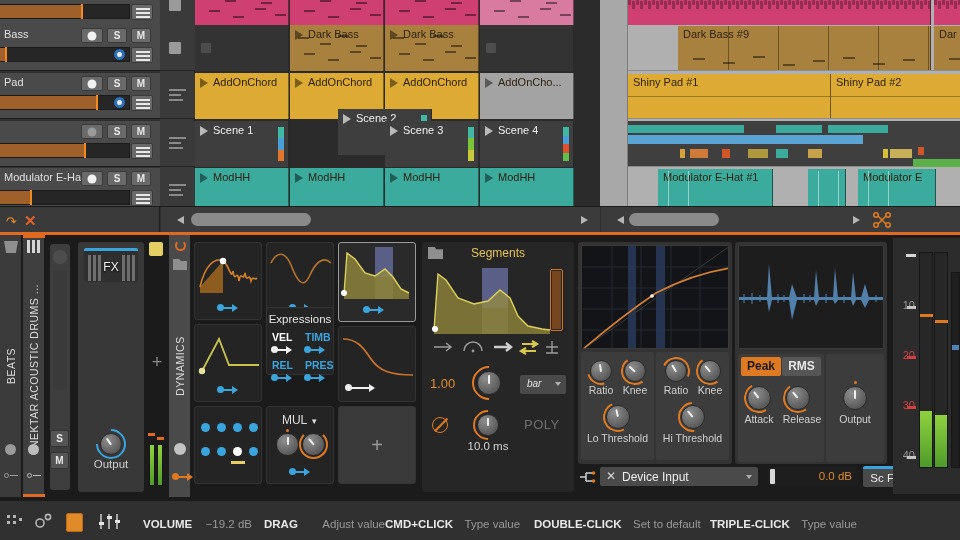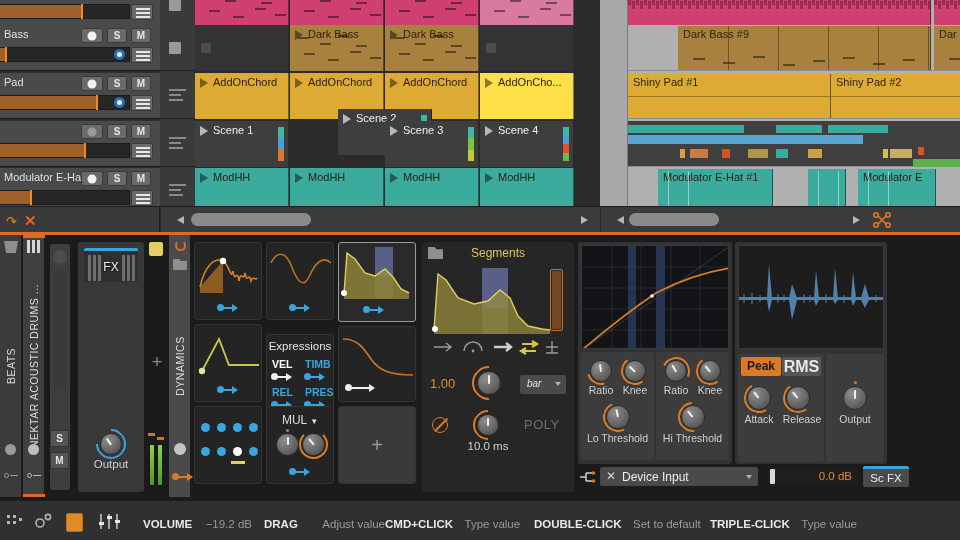--- a/index.html
+++ b/index.html
@@ -265,21 +265,21 @@
           <div class="cliplabel" style="color:#2e2210;">AddOnChord</div>
         </div>
         <div class="cell" style="left: 130px; top: 73px; width: 94px; height: 46px; background: rgb(221, 171, 51); border-right: 1px solid rgba(0, 0, 0, 0.45);">
           <div class="tri"></div>
           <div class="cliplabel" style="color:#2e2210;">AddOnChord</div>
         </div>
         <div class="cell" style="left: 225px; top: 73px; width: 94px; height: 46px; background: rgb(221, 171, 51); border-right: 1px solid rgba(0, 0, 0, 0.45);">
           <div class="tri"></div>
           <div class="cliplabel" style="color:#2e2210;">AddOnChord</div>
         </div>
-        <div class="cell" style="left: 320px; top: 73px; width: 94px; height: 46px; background: #fde047; border-right: 1px solid rgba(0, 0, 0, 0.45);">
+        <div class="cell" style="left: 320px; top: 73px; width: 94px; height: 46px; background: #a3a3a3; border-right: 1px solid rgba(0, 0, 0, 0.45);">
           <div class="tri"></div>
           <div class="cliplabel" style="color:#2e2210;">AddOnCho...</div>
         </div>
         <div class="cell" style="left: 35px; top: 121px; width: 94px; height: 46px; background: rgb(62, 62, 62); border-right: 1px solid rgb(42, 42, 42);">
           <div class="tri lite"></div>
           <div class="cliplabel" style="color:#f0f0f0;">Scene 1</div>
           <div style="position:absolute;right:4px;top:6px;width:6px;height:11.333333333333334px;background:#3fb9a4"></div>
           <div style="position:absolute;right:4px;top:17.333333333333336px;width:6px;height:11.333333333333334px;background:#4a9fd8"></div>
           <div style="position:absolute;right:4px;top:28.666666666666668px;width:6px;height:11.333333333333334px;background:#e0772c"></div>
         </div>
@@ -662,21 +662,21 @@
           <svg width="64" height="48" viewBox="0 0 64 48" style="position:absolute;left:2px;top:6px">
             <path d="M5 40 L22 8 L32 34 L62 34" fill="none" stroke="#c9c44e" stroke-width="1.8"></path>
             <circle cx="5" cy="40" r="3.2" fill="#e8e2a0"></circle>
           </svg>
           <div class="dotarrow " style="left:22px;top:60px;width:22px;height:9px">
             <div class="d"></div>
             <div class="s"></div>
             <div class="h"></div>
           </div>
         </div>
-        <div class="modslot" style="left: 72px; top: 92px; width: 68px; height: 76px;">
+        <div class="modslot" style="left: 72px; top: 65px; width: 68px; height: 68px;">
           <div style="position:absolute;left:0;top:5px;width:100%;text-align:center;font-size:11.5px;color:#e4e4e4">Expressions</div>
           <div style="position:absolute;left:5px;top:23px;font-size:10.5px;font-weight:bold;color:#ffffff">VEL</div>
           <div style="position:absolute;left:38px;top:23px;font-size:10.5px;font-weight:bold;color:#3aa5dd">TIMB</div>
           <div class="dotarrow wht" style="left:4px;top:37px;width:22px;height:9px">
             <div class="d"></div>
             <div class="s"></div>
             <div class="h"></div>
           </div>
           <div class="dotarrow " style="left:37px;top:37px;width:22px;height:9px">
             <div class="d"></div>
@@ -890,21 +890,21 @@
             <rect x="104" y="49" width="2" height="8"></rect>
               <rect x="136" y="49" width="2" height="7"></rect>
           </g>
         </svg>
       </div>
 
       <div style="position:absolute;left:3px;top:112px;width:86px;height:108px;background:#3c3c3c;border-radius:2px;">
         <div style="position:absolute;left:3px;top:3px;width:40px;height:19px;background:#e07a22;border-radius:2px;
                     font-size:12px;color:#1a1a1a;font-weight:bold;text-align:center;line-height:19px;">Peak</div>
         <div style="position:absolute;left:44px;top:3px;width:39px;height:19px;background:#565656;border-radius:2px;
-                    font-size:16px;color:#e8e8e8;font-weight:bold;text-align:center;line-height:19px;">RMS</div>
+                    font-size:12px;color:#e8e8e8;font-weight:bold;text-align:center;line-height:19px;">RMS</div>
         <div class="ring" style="left:6px;top:29px;width:30px;height:30px;border-color:#e07a22;
              border-top-color:transparent;border-right-color:transparent;transform:rotate(15deg)"></div>
         <div class="knob" style="left:9px;top:32px;width:24px;height:24px;">
           <div class="ptr" style="transform:rotate(-38deg)"></div>
           </div>
         <div class="klabel" style="left:0;top:59px;width:42px;">Attack</div>
         <div class="ring" style="left:45px;top:29px;width:30px;height:30px;border-color:#e07a22;
              border-top-color:transparent;border-right-color:transparent;transform:rotate(10deg)"></div>
         <div class="knob" style="left:48px;top:32px;width:24px;height:24px;">
           <div class="ptr" style="transform:rotate(-40deg)"></div>
@@ -934,20 +934,44 @@
               border-left:3.5px solid transparent;border-right:3.5px solid transparent;"></span>
       </div>
       <div style="position:absolute;left:190px;top:1px;width:90px;height:19px;background:#1e1e1e;border-radius:2px;">
         <div style="position:absolute;left:2px;top:2px;width:5px;height:15px;background:#d9d9d9;border-radius:1px;"></div>
         <span style="position:absolute;right:6px;top:3px;font-size:11.5px;color:#e08a2a;">0.0 dB</span>
       </div>
       <div style="position:absolute;left:285px;top:0px;width:46px;height:21px;background:#4a4a4a;border-radius:2px;
                   border-top:3px solid #3aa5dd;font-size:11.5px;color:#ededed;text-align:center;line-height:18px;">Sc FX</div>
     </div>
 
+    <div class="meterpanel" style="left:893px;top:6px;width:67px;height:256px;background:#2c2c2c;">
+      <div id="meterscale">
+          <div class="scale" style="left: 0px; top: 61px; width: 22px; text-align: right;">10</div>
+          <div class="mtick" style="left: 14px; top: 68px; width: 9px; background: rgb(196, 196, 196);"></div>
+          <div class="scale red" style="left: 0px; top: 111px; width: 22px; text-align: right;">20</div>
+          <div class="mtick" style="left: 14px; top: 118px; width: 9px; background: rgb(208, 64, 64);"></div>
+          <div class="scale red" style="left: 0px; top: 161px; width: 22px; text-align: right;">30</div>
+          <div class="mtick" style="left: 14px; top: 168px; width: 9px; background: rgb(208, 64, 64);"></div>
+          <div class="scale" style="left: 0px; top: 211px; width: 22px; text-align: right;">40</div>
+          <div class="mtick" style="left: 14px; top: 218px; width: 9px; background: rgb(196, 196, 196);"></div>
+        </div>
+      <div style="position:absolute;left:13px;top:16px;width:10px;height:3px;background:#d6d6d6;"></div>
+      <div class="mbar" style="left:26px;top:14px;width:14px;height:216px;">
+        <div class="mfill" style="height:56px"></div>
+        </div>
+      <div class="mbar" style="left:41px;top:14px;width:14px;height:216px;">
+        <div class="mfill" style="height:52px"></div>
+        </div>
+      <div class="mtick" style="left:27px;top:76px;width:13px;background:#e07a22"></div>
+      <div class="mtick" style="left:42px;top:82px;width:13px;background:#e07a22"></div>
+      <div class="mbar" style="left:58px;top:34px;width:9px;height:196px;background:#1f1f1f;">
+        <div style="position:absolute;left:0;right:0;top:72px;height:5px;background:#4d82b8;"></div>
+      </div>
+    </div>
   </div>
 
   <div class="status">
     <svg class="sicon2" style="left:6px" width="20" height="16" viewBox="0 0 20 16">
       <rect x="1" y="2" width="3" height="3" fill="#b4b4b4"></rect>
         <rect x="7" y="2" width="3" height="3" fill="#b4b4b4"></rect>
       <rect x="1" y="8" width="3" height="3" fill="#b4b4b4"></rect>
         <rect x="7" y="8" width="3" height="3" fill="#b4b4b4"></rect>
       <rect x="13" y="5" width="3" height="3" fill="#b4b4b4"></rect>
     </svg>

